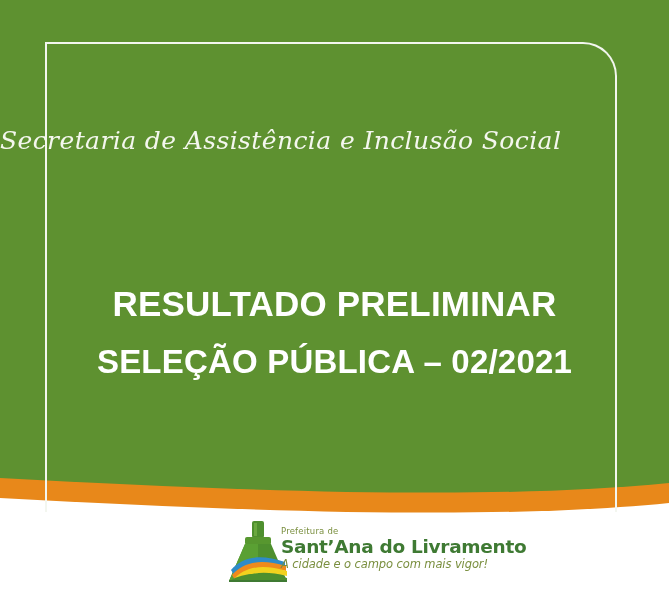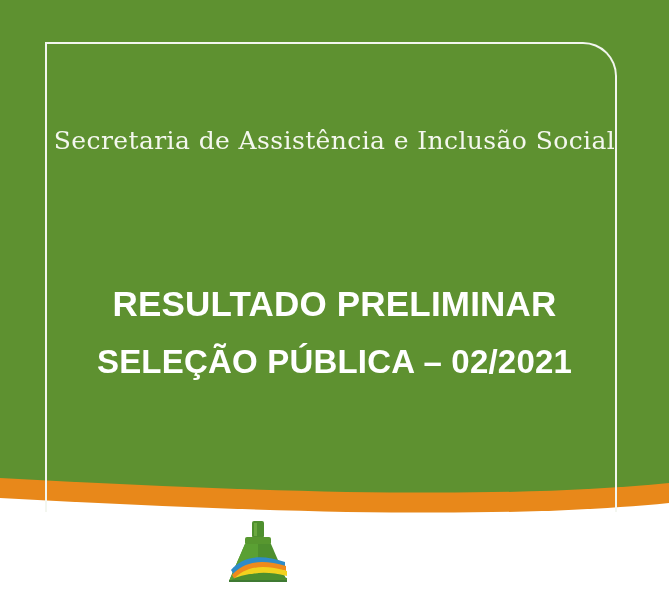--- a/index.html
+++ b/index.html
@@ -38,24 +38,25 @@
     border-top-right-radius: 34px;
     box-sizing: border-box;
     pointer-events: none;
   }
 
   
   #script-line {
     position: absolute;
     left: 0;
     top: 126px;
-    width: 669px;
+    width: 534px;
     text-align: center;
     color: #f4f7ee;
     font-family: "DejaVu Serif", serif;
+    font-style: italic;
     font-size: 25px;
     font-weight: 400;
     letter-spacing: 0.4px;
     white-space: nowrap;
   }
 
   #headline-block {
     position: absolute;
     left: 0;
     top: 238px;
@@ -165,15 +166,20 @@
 
       <path d="M7,55 C19,41 37,39 61,46 L61,51 C37,45 21,48 10,60 Z" fill="#ef8a1c"></path>
 
       <path d="M8,60 C20,46 38,44 62,51 L62,56 C38,50 22,53 11,61 Z" fill="#f2d21e"></path>
 
       <path d="M5,61 C18,52 40,52 62,58 L62,61 Z" fill="#4e8f2e"></path>
 
       <rect x="4" y="60" width="58" height="2" fill="#3f7a33"></rect>
     </svg>
 
+    <div id="logo-text">
+      <div id="logo-prefeitura">Prefeitura de</div>
+      <div id="logo-city">Sant’Ana do Livramento</div>
+      <div id="logo-tagline">A cidade e o campo com mais vigor!</div>
+    </div>
   </div>
 
 </div>
 
 </body></html>

